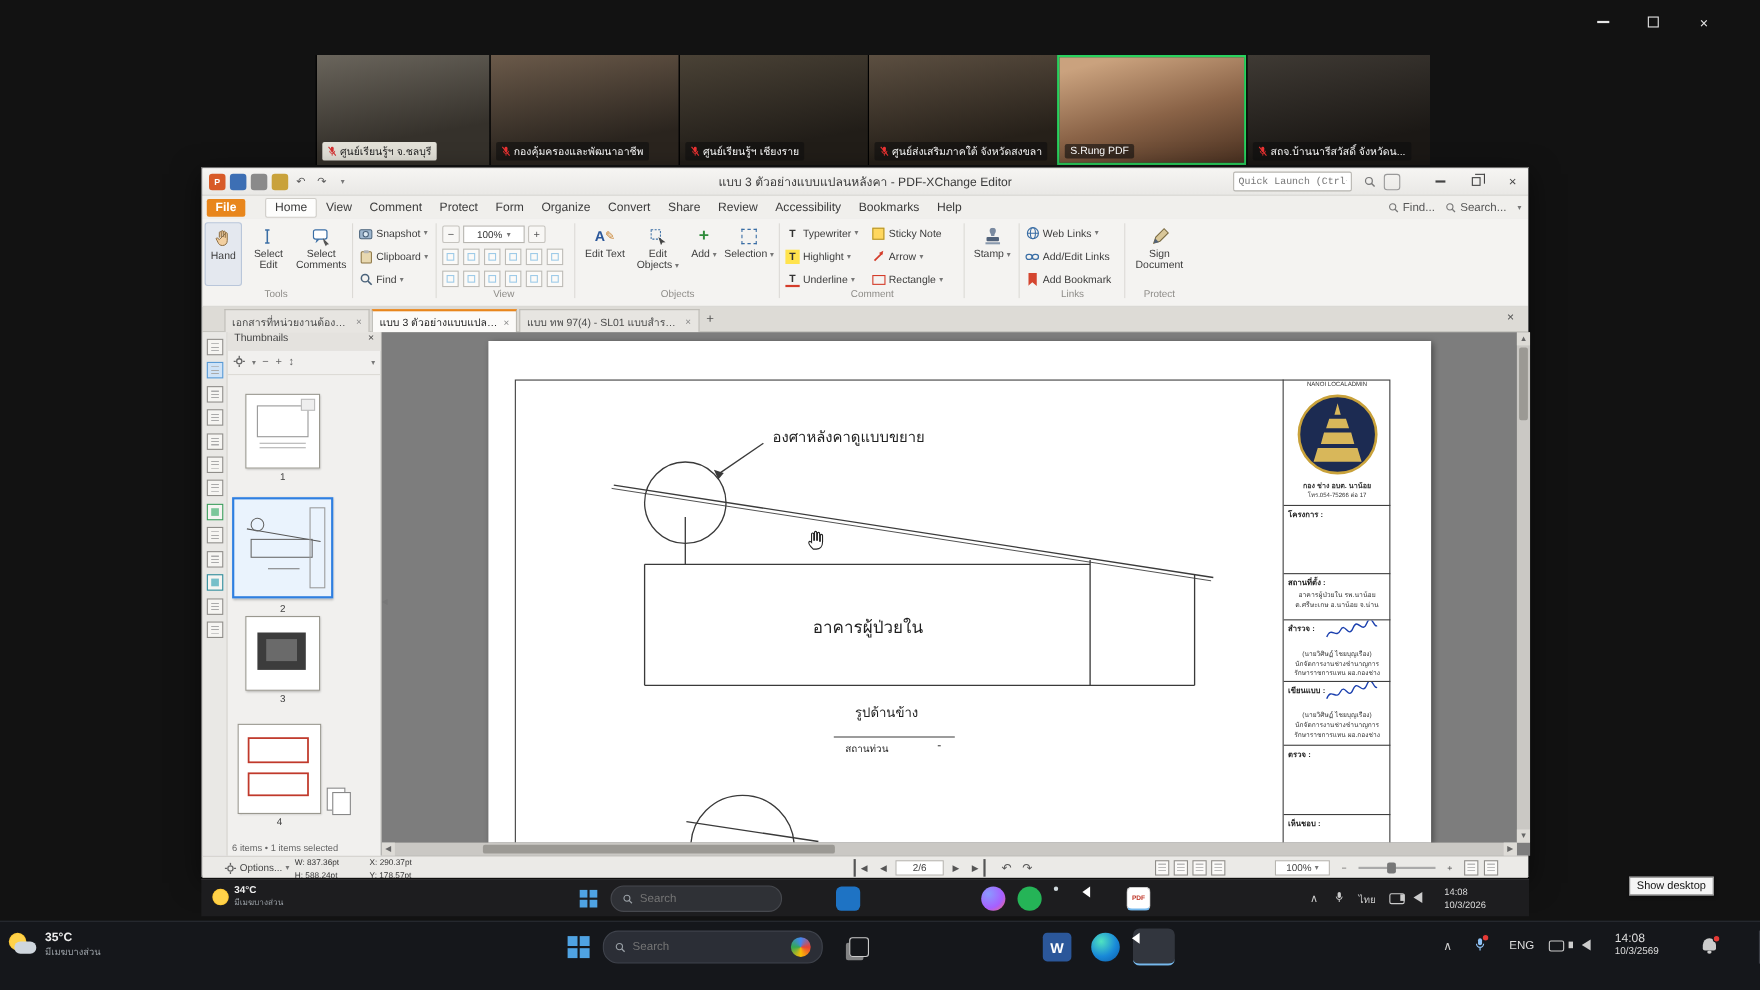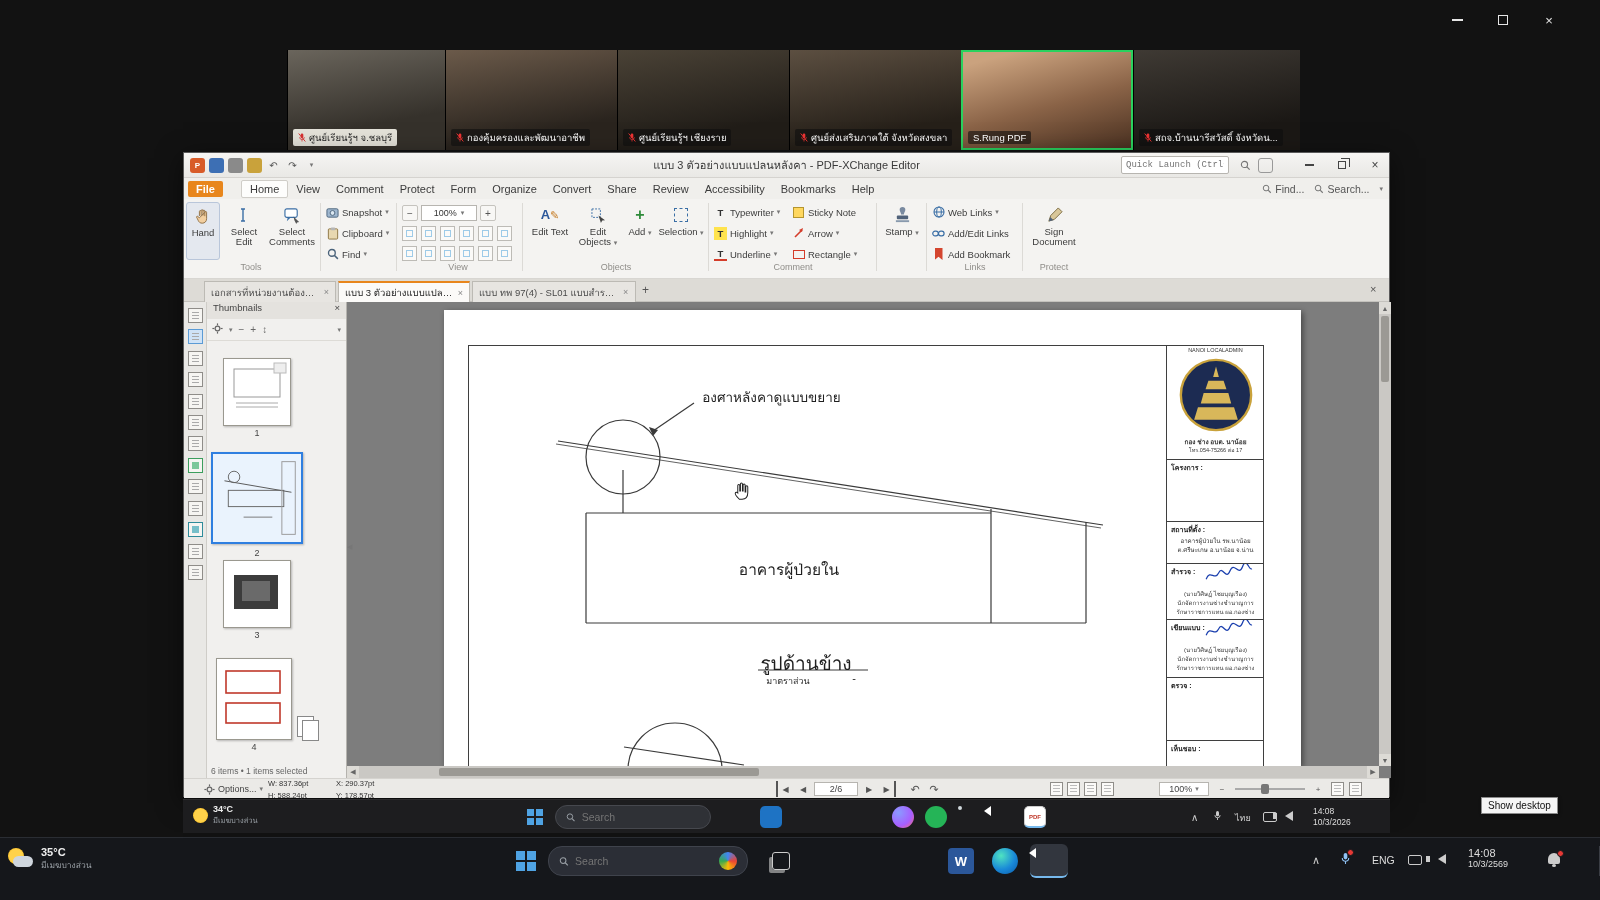--- a/index.html
+++ b/index.html
@@ -591,22 +591,22 @@
             <line x1="642" y1="212" x2="642" y2="313"></line>
             <line x1="547" y1="199" x2="547" y2="313"></line>
             <line x1="314" y1="360" x2="424" y2="360" stroke-width="1"></line>
             <circle cx="231" cy="460" r="47"></circle>
             <line x1="180" y1="437" x2="300" y2="455"></line>
           </g>
           <polygon points="205,117 209,126 214,120" fill="#3a3a3a"></polygon>
         </svg>
         <div class="dwtext" style="left:240px;top:76px;width:175px;font-size:13.5px">องศาหลังคาดูแบบขยาย</div>
         <div class="dwtext" style="left:270px;top:247px;width:150px;font-size:15.5px">อาคารผู้ป่วยใน</div>
-        <div class="dwtext" style="left:316px;top:338px;width:92px;font-size:19px">รูปด้านข้าง</div>
-        <div class="dwtext" style="left:314px;top:364px;width:60px;font-size:9px">มาตราส่วน</div>
+        <div class="dwtext" style="left:316px;top:328px;width:92px;font-size:12px">รูปด้านข้าง</div>
+        <div class="dwtext" style="left:314px;top:364px;width:60px;font-size:9px">สถานท่วน</div>
         <div class="dwtext" style="left:400px;top:362px;width:20px;font-size:11px">-</div>
 
         <div class="tblock">
           <div class="tb-c" style="top:2px;font-size:5.5px">NANOI LOCALADMIN</div>
           <svg style="position:absolute;left:11px;top:12px" width="76" height="76" viewBox="0 0 80 80">
             <circle cx="40" cy="40" r="37" fill="#1c2b52" stroke="#c9a23b" stroke-width="2.5"></circle>
             <path d="M40 10l3 11h-6zM32 25h16l3 9H29zM27 38h26l3 11H24zM21 53h38l4 13H17z" fill="#d8b75a"></path>
           </svg>
           <div class="tb-c" style="top:92px;font-weight:bold;font-size:6.5px">กอง ช่าง อบต. นาน้อย</div>
           <div class="tb-c" style="top:101px;font-size:5.5px">โทร.054-75266 ต่อ 17</div>

